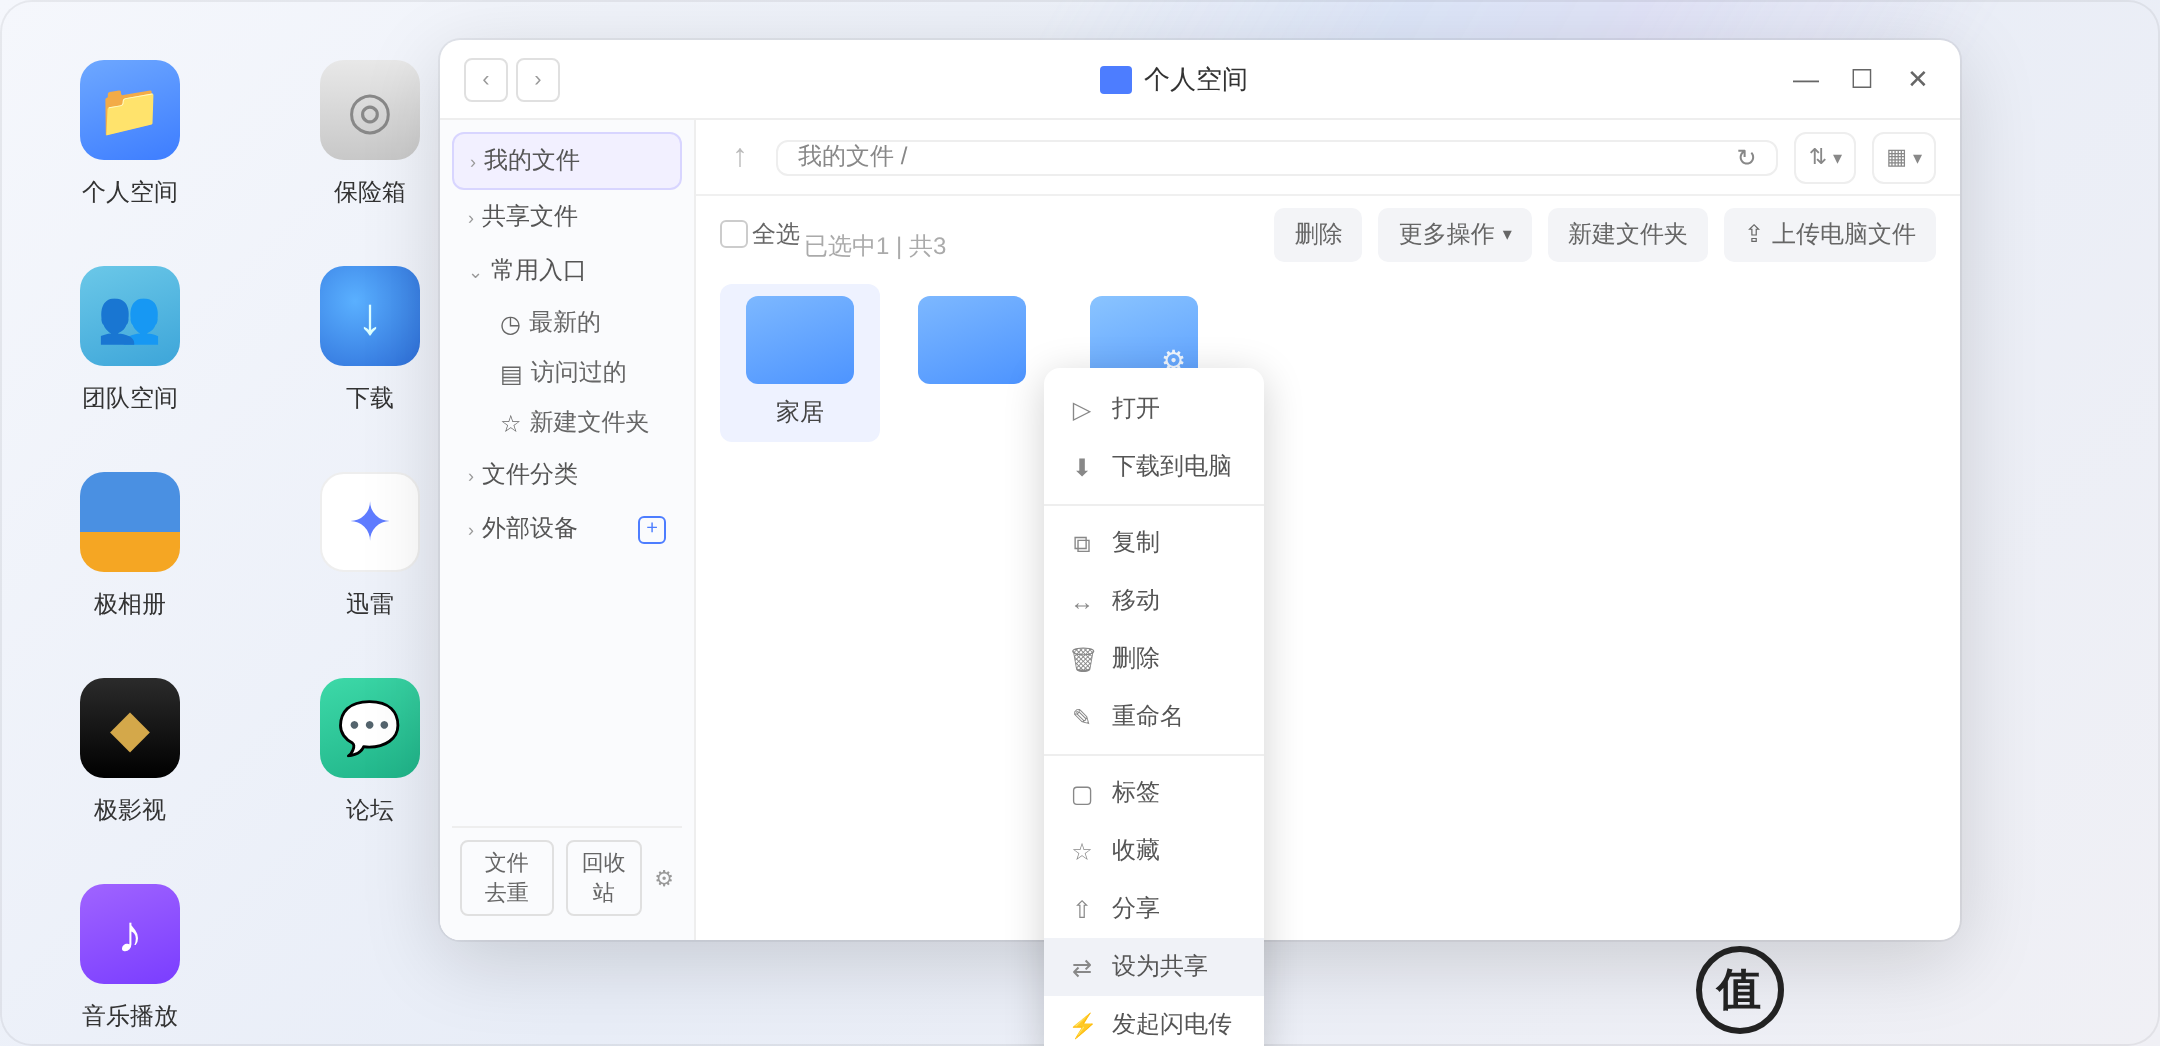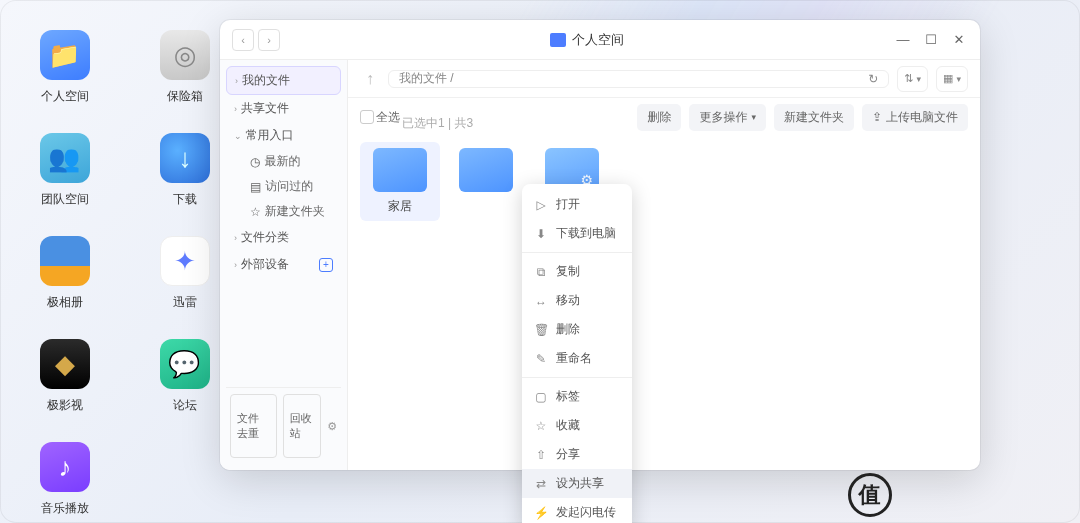--- a/index.html
+++ b/index.html
@@ -34,21 +34,21 @@
 
     .window-body { flex: 1; display: flex; min-height: 0; }
     .sidebar { width: 128px; border-right: 1px solid #eee; display: flex; flex-direction: column; padding: 6px 6px; background: #fafbfd; border-bottom-left-radius: 10px; }
     .sb-item { display: flex; align-items: center; gap: 4px; padding: 5px 8px; font-size: 12px; color: #555; border-radius: 6px; cursor: pointer; }
     .sb-item.top { border: 1px solid #d8d5ff; background: #f2f0ff; color: #555; }
     .sb-item .chev { font-size: 9px; color: #999; }
     .sb-sub { padding-left: 18px; }
     .sb-sub .sb-item { padding: 4px 6px; color: #666; }
     .sb-add { margin-left: auto; width: 14px; height: 14px; border: 1px solid #4d7dff; border-radius: 3px; color: #4d7dff; font-size: 10px; display: flex; align-items: center; justify-content: center; }
     .sidebar-footer { margin-top: auto; display: flex; align-items: center; gap: 6px; padding: 6px 4px; border-top: 1px solid #eee; font-size: 11px; }
-    .sb-foot-btn { padding: 16px 6px; border: 1px solid #e0e0e0; border-radius: 4px; cursor: pointer; color: #666; }
+    .sb-foot-btn { padding: 3px 6px; border: 1px solid #e0e0e0; border-radius: 4px; cursor: pointer; color: #666; text-align: center; }
     .sb-gear { margin-left: auto; color: #999; cursor: pointer; }
 
     .main { flex: 1; display: flex; flex-direction: column; position: relative; }
     .toolbar { height: 38px; display: flex; align-items: center; padding: 0 12px; gap: 8px; border-bottom: 1px solid #f0f0f0; }
     .tb-up { width: 20px; text-align: center; color: #bbb; cursor: pointer; }
     .breadcrumb { flex: 1; height: 18px; border: 1px solid #eee; border-radius: 6px; padding: 0 10px; display: flex; align-items: center; font-size: 12px; color: #888; }
     .bc-refresh { margin-left: auto; color: #888; cursor: pointer; }
     .search { width: 130px; height: 26px; border: 1px solid #eee; border-radius: 6px; padding: 0 8px; display: flex; align-items: center; gap: 6px; font-size: 12px; color: #aaa; }
     .tb-icon-btn { height: 26px; padding: 0 6px; border: 1px solid #eee; border-radius: 6px; display: flex; align-items: center; gap: 3px; color: #888; font-size: 11px; cursor: pointer; }
 

